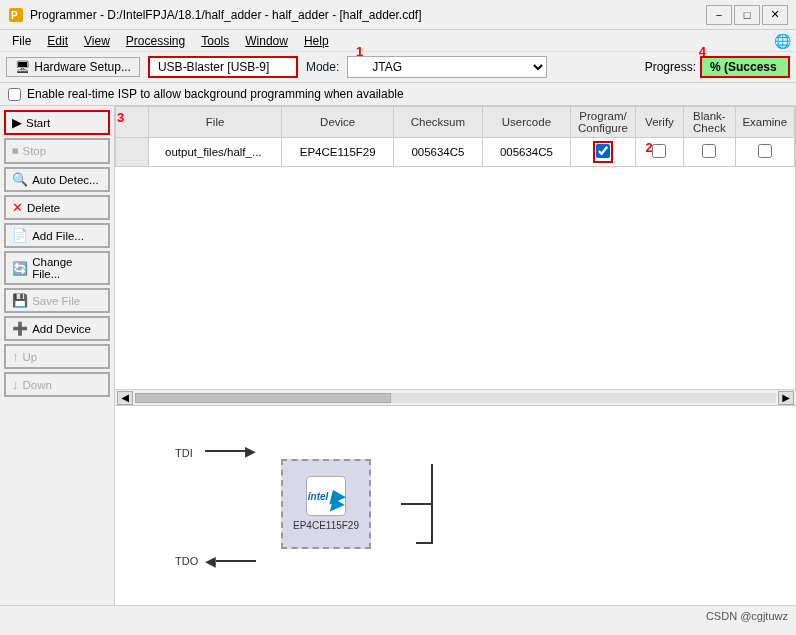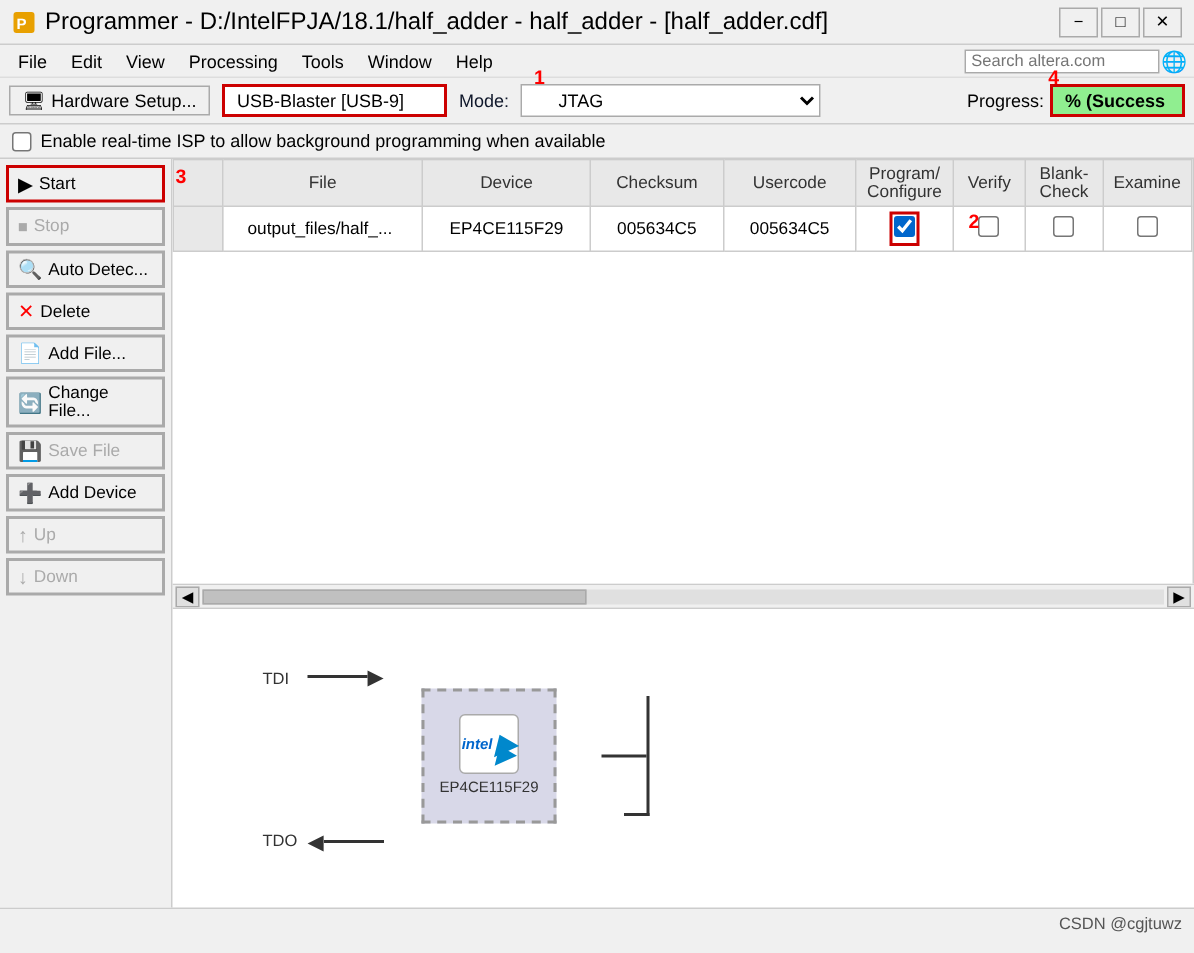--- a/index.html
+++ b/index.html
@@ -22,21 +22,21 @@
       padding: 0 8px;
       border-bottom: 1px solid #ccc;
       user-select: none;
     }
     .title-bar .app-icon {
       width: 16px;
       height: 16px;
       margin-right: 6px;
     }
     .title-bar .title-text {
-      font-size: 16px;
+      font-size: 12px;
       color: #000;
       flex: 1;
     }
     .title-bar .window-controls {
       display: flex;
       gap: 2px;
     }
     .title-bar .window-btn {
       width: 26px;
       height: 20px;
@@ -56,20 +56,21 @@
       display: flex;
       align-items: center;
       padding: 0 4px;
       border-bottom: 1px solid #ddd;
     }
     .menu-item {
       padding: 2px 8px;
       cursor: pointer;
       font-size: 12px;
       color: #000;
+      text-decoration: underline;
     }
     .menu-item:first-child { text-decoration: none; }
 
     
     .toolbar {
       background: #f0f0f0;
       padding: 4px 6px;
       display: flex;
       align-items: center;
       gap: 8px;
@@ -362,21 +363,20 @@
   <div class="menu-bar">
     <span class="menu-item">File</span>
     <span class="menu-item">Edit</span>
     <span class="menu-item">View</span>
     <span class="menu-item">Processing</span>
     <span class="menu-item">Tools</span>
     <span class="menu-item">Window</span>
     <span class="menu-item">Help</span>
 
     <div style="margin-left:auto; display:flex; align-items:center; gap:2px;">
-      <input class="search-input" type="text" style="border: 1px solid rgb(170, 170, 170); padding: 1px 4px; font-size: 11px; width: 130px;" placeholder="Search altera.com">
       <span style="font-size:14px;">🌐</span>
     </div>
   </div>
 
   <div class="toolbar">
     <button class="hardware-btn">
       <span>🖥</span>
       <span>Hardware Setup...</span>
     </button>
 

